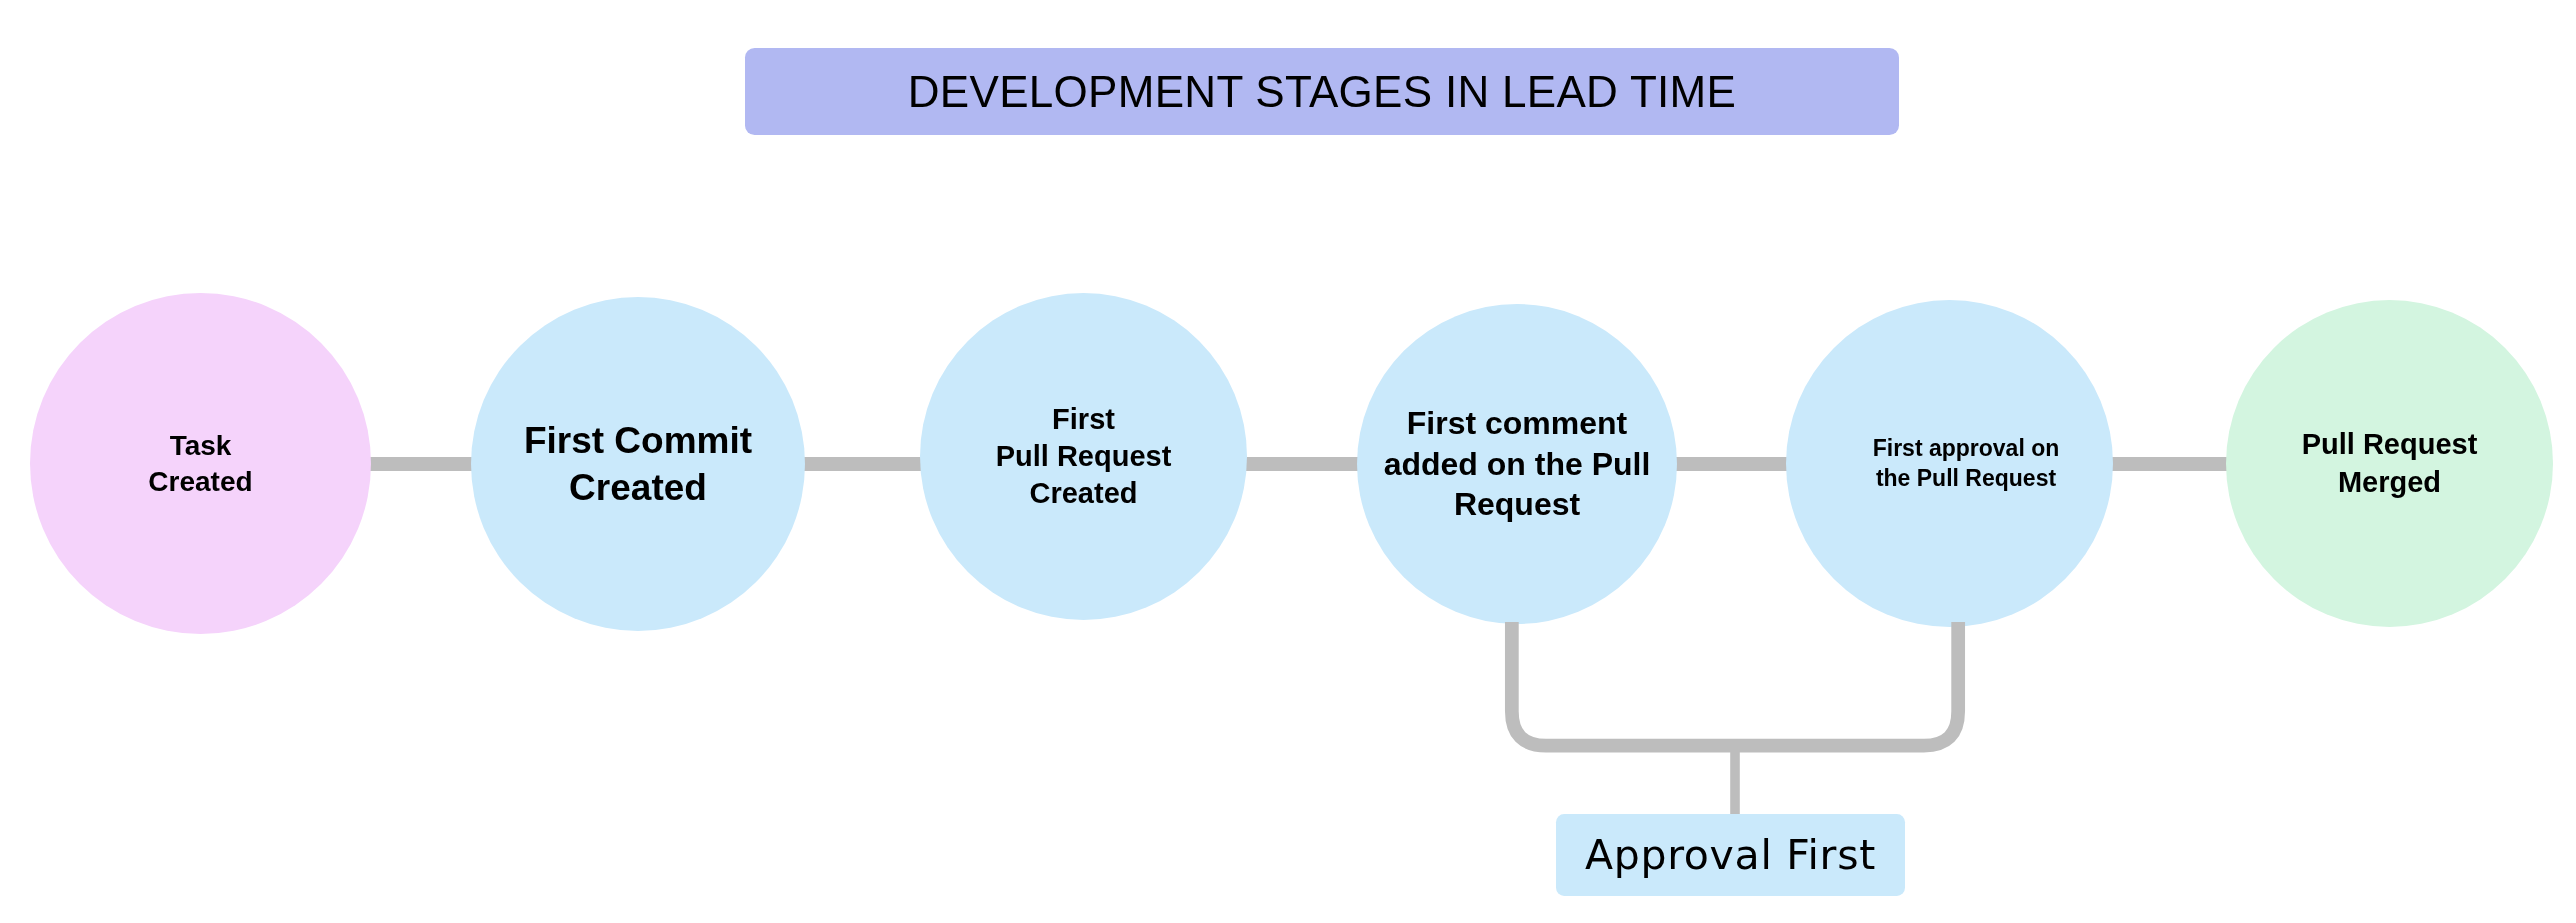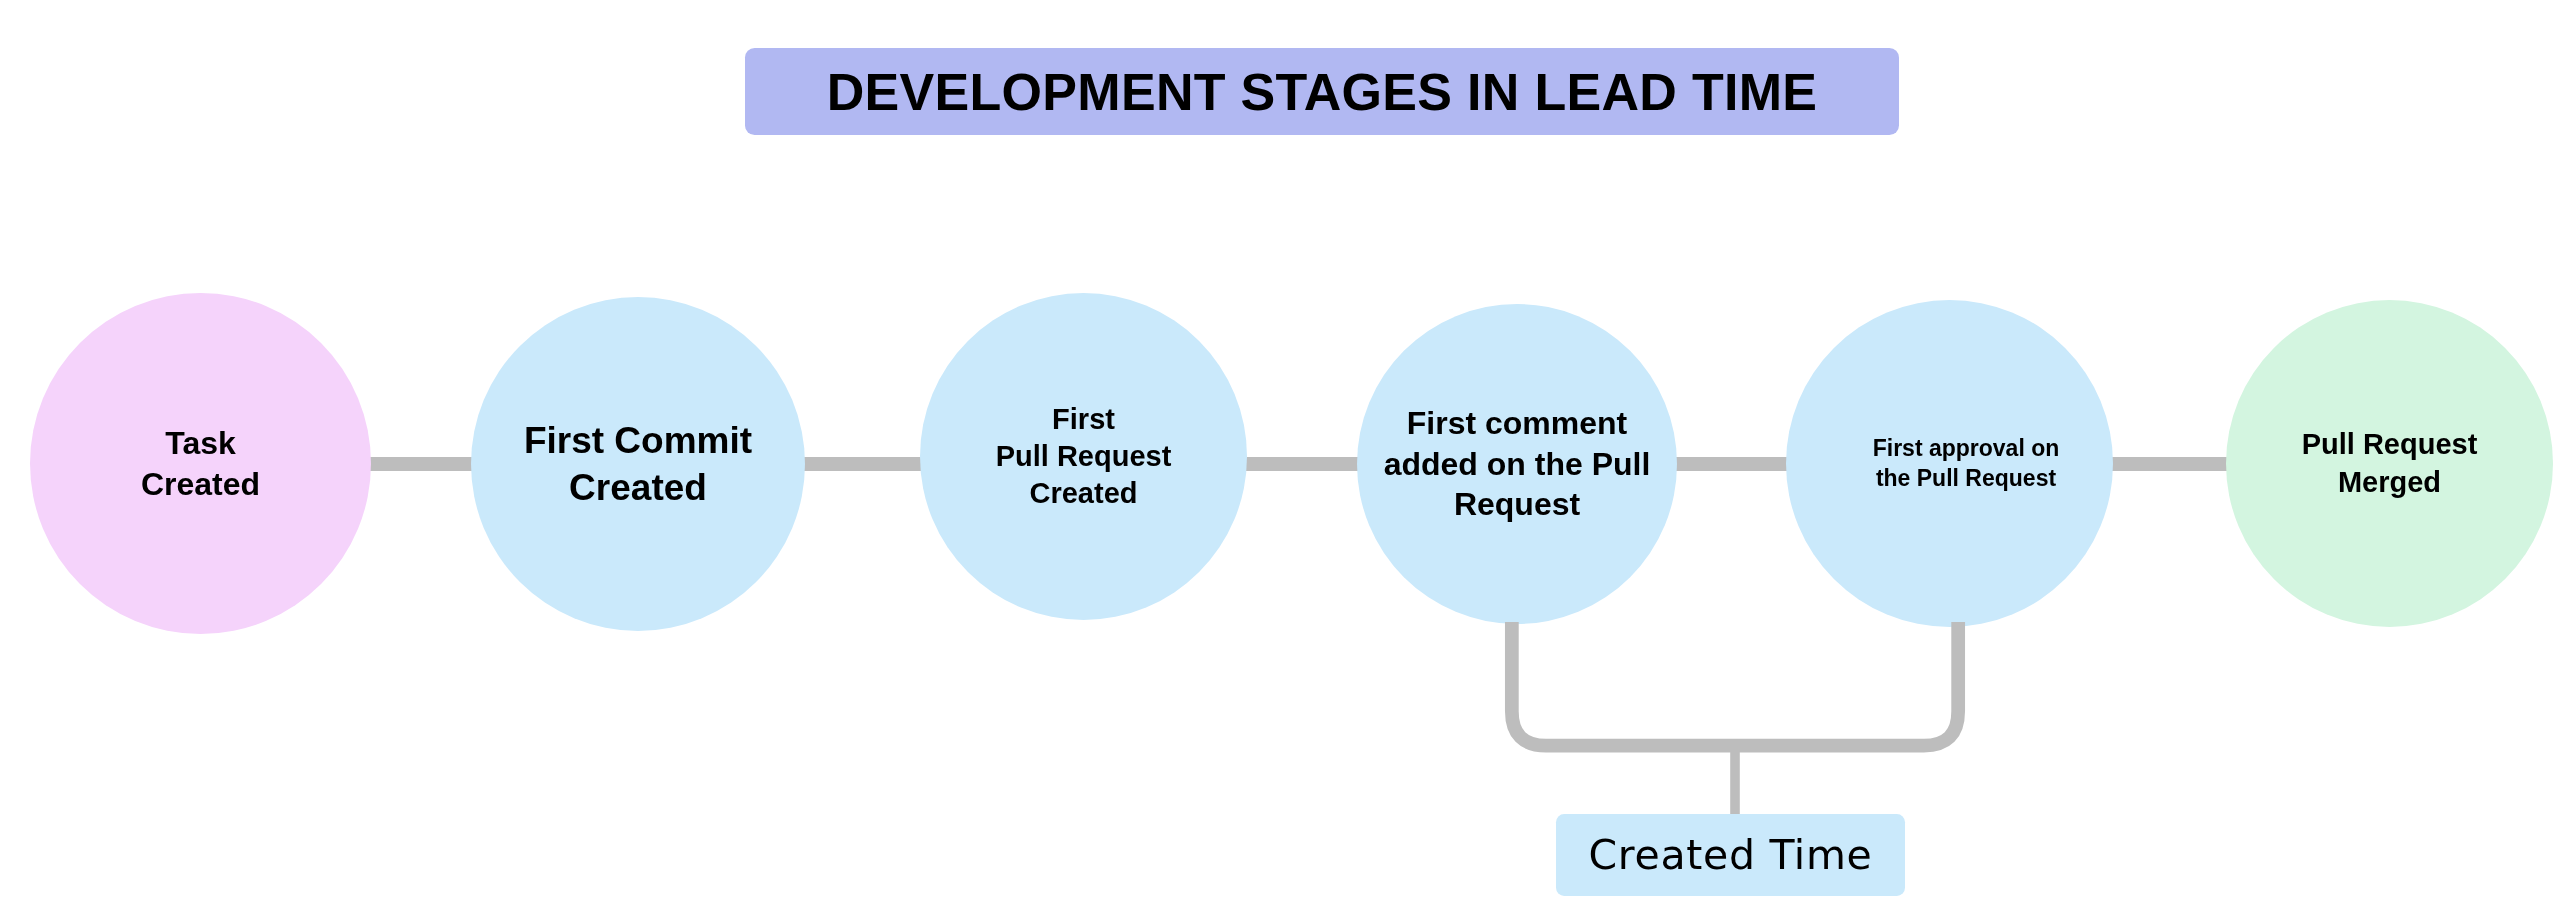--- a/index.html
+++ b/index.html
@@ -27,22 +27,22 @@
     height: 87px;
     background: #b1b8f2;
     border-radius: 9.6px;
     display: flex;
     align-items: center;
     justify-content: center;
     box-sizing: border-box;
   }
   .title-text {
     font-family: "Liberation Sans", sans-serif;
-    font-size: 52px;
-    font-weight: 700;
+    font-size: 44px;
+    font-weight: 400;
     color: #000000;
     letter-spacing: 0.3px;
     white-space: nowrap;
     line-height: 1;
   }
 
   
   .connector {
     position: absolute;
     height: 13.7px;
@@ -115,21 +115,21 @@
   <div id="connector-layer">
       <div class="connector" style="left: 368px; width: 104px; background: rgb(189, 189, 189);"></div>
       <div class="connector" style="left: 802px; width: 120px; background: rgb(189, 189, 189);"></div>
       <div class="connector" style="left: 1245px; width: 117px; background: rgb(189, 189, 189);"></div>
       <div class="connector" style="left: 1675px; width: 113px; background: rgb(189, 189, 189);"></div>
       <div class="connector" style="left: 2110px; width: 118px; background: rgb(189, 189, 189);"></div>
     </div>
 
   <div id="stage-layer">
       <div class="stage" style="left: 30px; top: 293px; width: 341px; height: 341px; background: rgb(245, 211, 251);">
-        <span class="stage-label" style="font-size: 32px;">Task
+        <span class="stage-label" style="font-size: 28px;">Task
 Created</span>
       </div>
       <div class="stage" style="left: 471px; top: 297px; width: 334px; height: 334px; background: rgb(202, 233, 251);">
         <span class="stage-label" style="font-size: 37px;">First Commit
 Created</span>
       </div>
       <div class="stage" style="left: 920px; top: 293px; width: 327px; height: 327px; background: rgb(202, 233, 251);">
         <span class="stage-label" style="font-size: 29px;">First
 Pull Request
 Created</span>
@@ -148,17 +148,17 @@
 Merged</span>
       </div>
     </div>
 
   <svg class="bracket" viewBox="0 0 690 300">
     <path id="bracket-path" d="M 20 0 L 20 130 Q 20 180 70 180 L 620 180 Q 670 180 670 130 L 670 0" fill="none" stroke="#bdbdbd" stroke-width="20" stroke-linecap="butt"></path>
     <path id="bracket-stem" d="M 345 180 L 345 292" fill="none" stroke="#bdbdbd" stroke-width="14" stroke-linecap="butt"></path>
   </svg>
 
   <div class="approval-pill" style="background: rgb(202, 233, 251);">
-    <span class="approval-text">Created Time</span>
+    <span class="approval-text">Approval First</span>
   </div>
 
 </div>
 
 
 </body></html>

